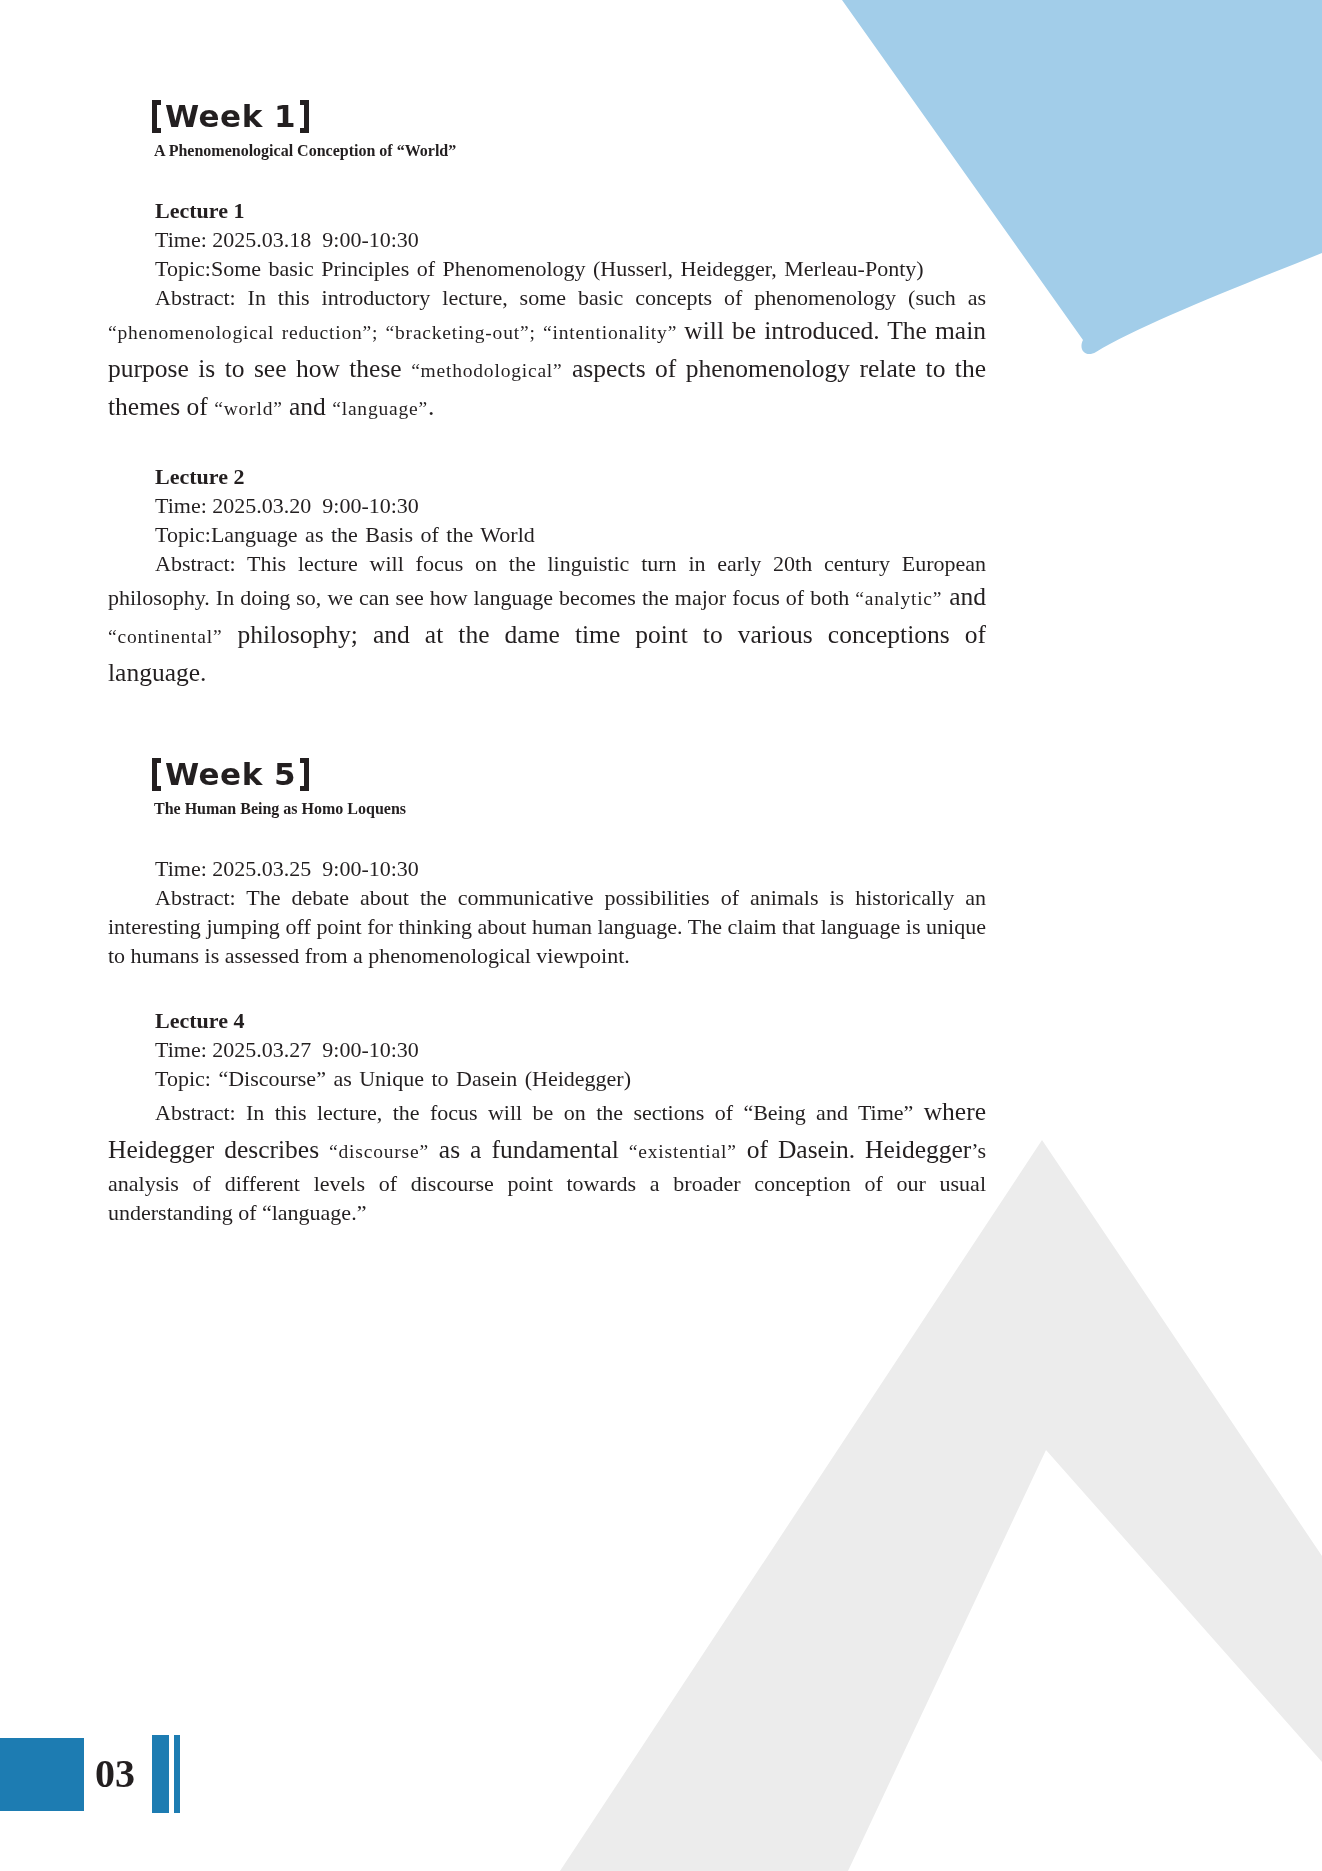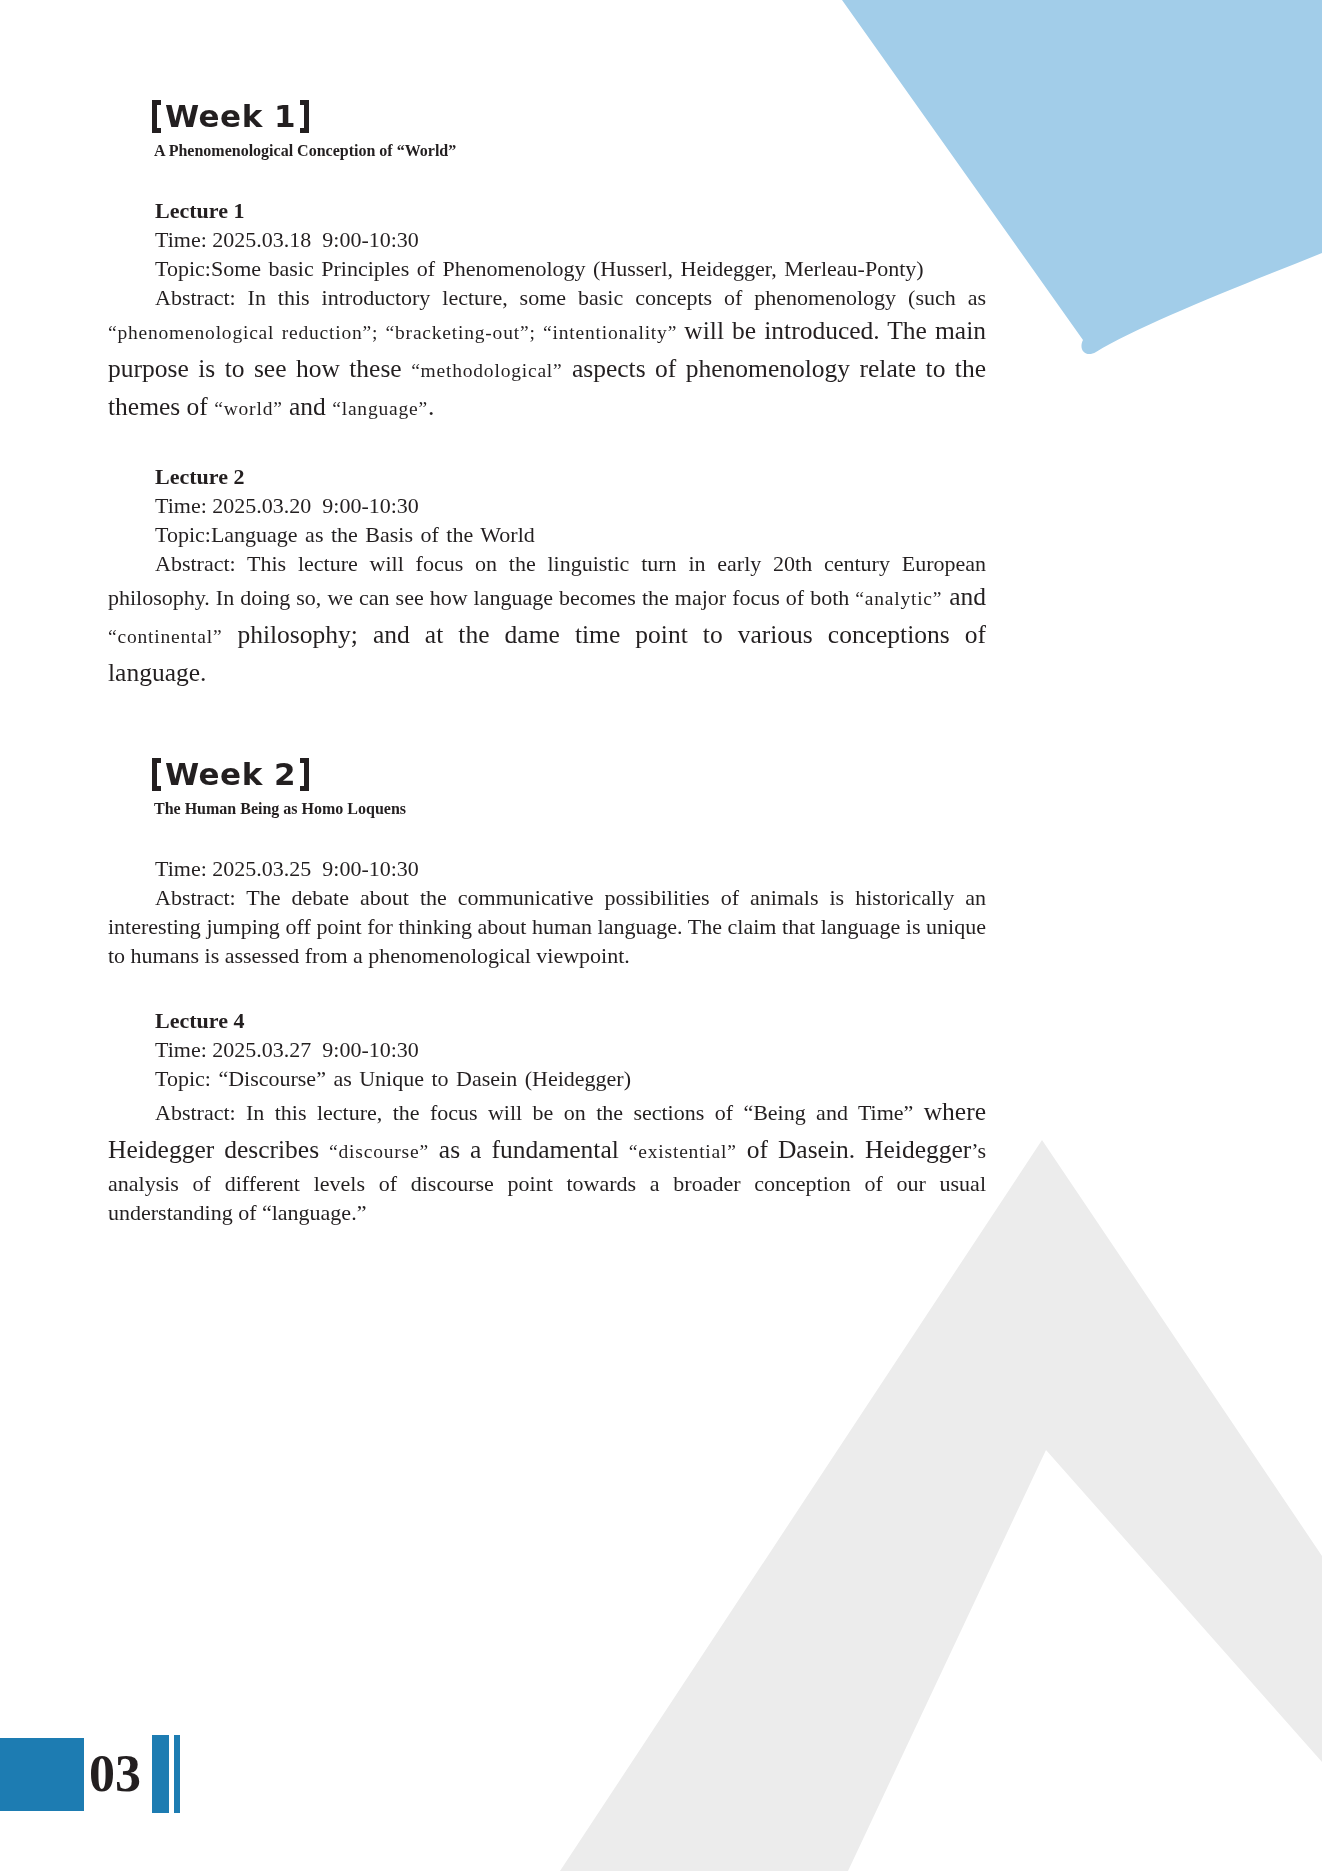--- a/index.html
+++ b/index.html
@@ -49,21 +49,21 @@
   .seg-big{font-size:25.5px;line-height:38px;}
   .seg-quote{font-size:19.5px;letter-spacing:0.8px;line-height:29px;}
   .wk2{margin-top:64px;}
   .footer-rect{
     position:absolute;left:0;top:1738px;width:84px;height:73px;
     background:var(--accent);z-index:3;
   }
   .footer-num{
     position:absolute;left:85px;top:1737px;width:60px;height:73px;
     line-height:73px;text-align:center;
-    font-size:52px;font-weight:bold;z-index:3;
+    font-size:40px;font-weight:bold;z-index:3;
     font-family:"Liberation Serif","DejaVu Serif",serif;
   }
   .footer-bar-thick{
     position:absolute;left:152px;top:1735px;width:17px;height:78px;
     background:var(--accent);z-index:3;
   }
   .footer-bar-thin{
     position:absolute;left:174px;top:1735px;width:6px;height:78px;
     background:var(--accent);z-index:3;
   }
@@ -99,21 +99,21 @@
         <p class="lecture-title">Lecture 2</p>
         <p class="lecture-time">Time: 2025.03.20  9:00-10:30</p>
         <p class="lecture-topic">Topic:Language as the Basis of the World</p>
         <p class="lecture-abstract"><span class="seg-norm">Abstract: This lecture will focus on the linguistic turn in early 20th century European philosophy. In doing so, we can see how language becomes the major focus of both </span><span class="seg-quote">“analytic”</span><span class="seg-big"> and </span><span class="seg-quote">“continental”</span><span class="seg-big"> philosophy; and at the dame time point to various conceptions of language.</span></p>
       </div>
     </section>
 
     <section class="wk2">
       <div class="week-heading">
         <span class="lbr"></span>
-        <span>Week 2</span>
+        <span>Week 5</span>
         <span class="rbr"></span>
       </div>
       <div class="week-subtitle">The Human Being as Homo Loquens</div>
 
       <div class="lecture">
         <p class="lecture-time">Time: 2025.03.25  9:00-10:30</p>
         <p class="lecture-abstract"><span class="seg-norm">Abstract: The debate about the communicative possibilities of animals is historically an interesting jumping off point for thinking about human language. The claim that language is unique to humans is assessed from a phenomenological viewpoint.</span></p>
       </div>
 
       <div class="lecture">

